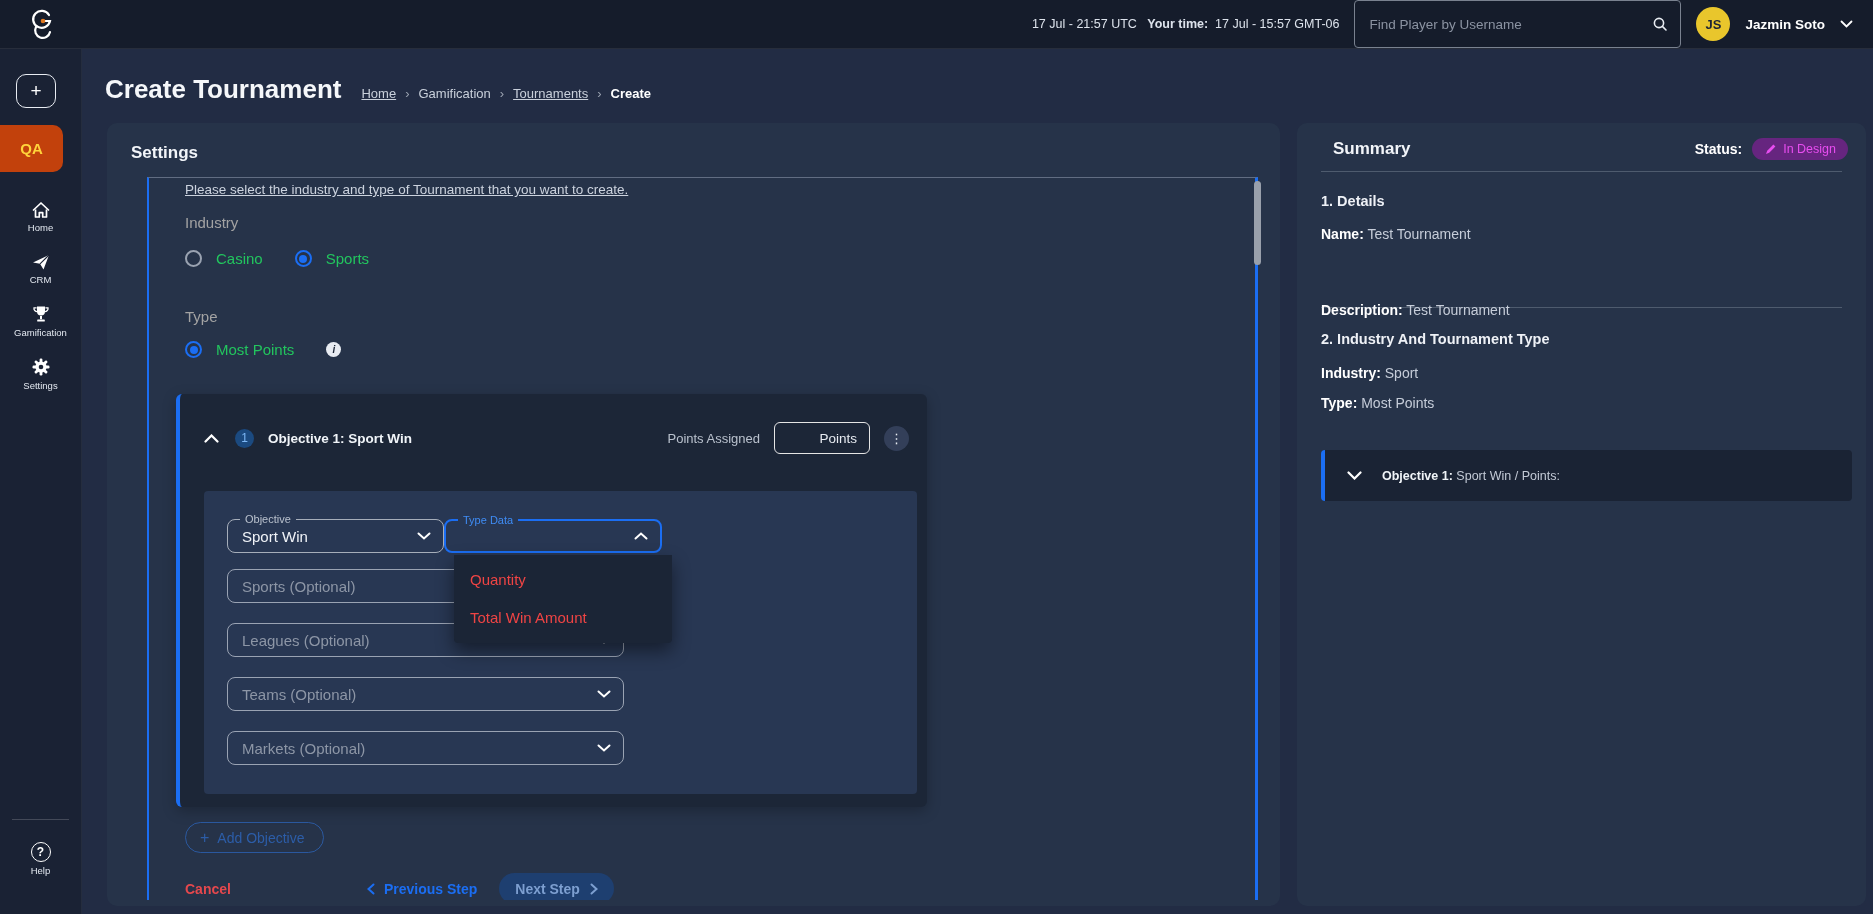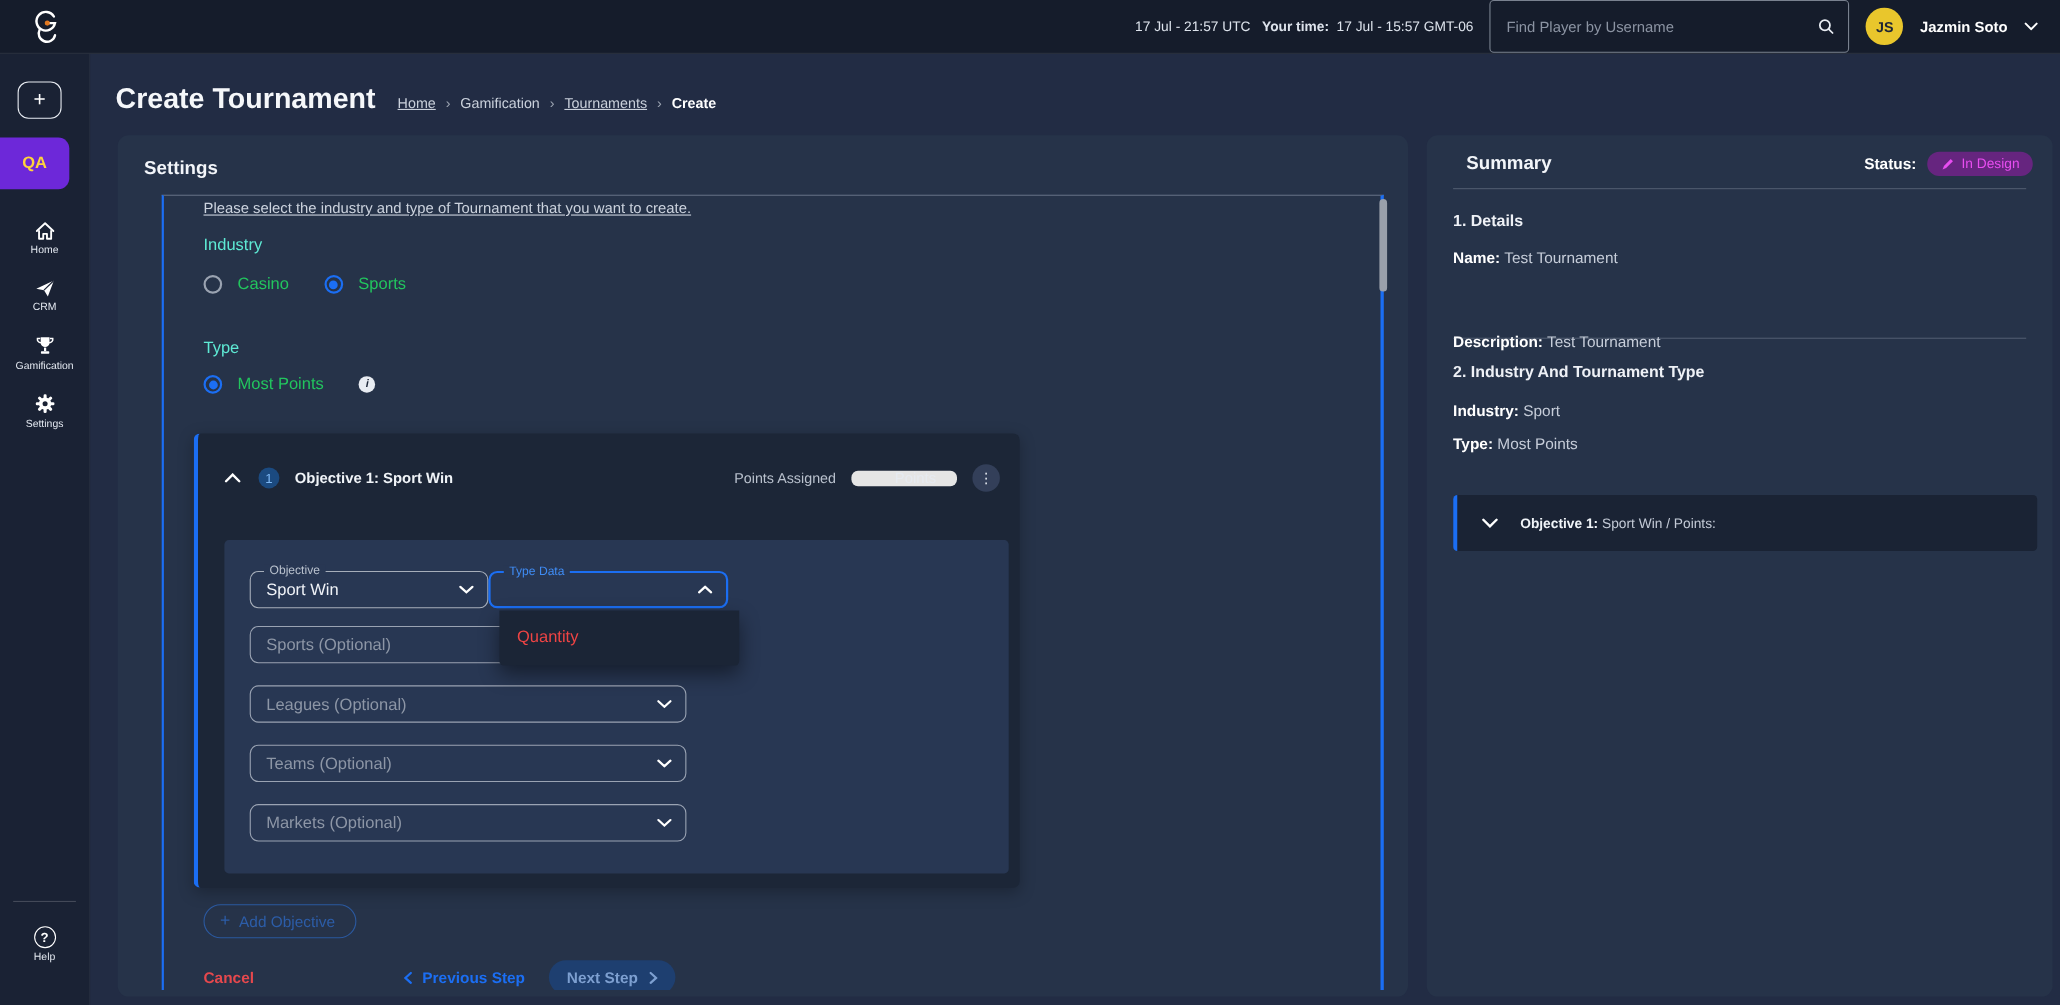--- a/index.html
+++ b/index.html
@@ -20,21 +20,21 @@
   .search-box input::placeholder{color:#8b93a2;}
   .avatar{width:34px;height:34px;border-radius:50%;background:#e9c62c;color:#1c2436;
           font-weight:bold;font-size:13px;display:flex;align-items:center;justify-content:center;}
   .user-name{font-size:13.5px;font-weight:bold;color:#ffffff;white-space:nowrap;}
   
   .sidebar{position:absolute;top:48px;left:0;bottom:0;width:81px;background:#1a2234;
            border-right:1px solid rgba(255,255,255,.05);z-index:20;}
   .plus-btn{position:absolute;top:26px;left:16px;width:40px;height:34px;border:1.5px solid #e8ecf2;
             border-radius:10px;color:#fff;font-size:19px;display:flex;align-items:center;justify-content:center;
             box-sizing:border-box;}
-  .qa-badge{position:absolute;top:77px;left:0;width:63px;height:47px;background:#6d28d9;color:#ffd43b;
+  .qa-badge{position:absolute;top:77px;left:0;width:63px;height:47px;background:#c2410c;color:#ffd43b;
             font-weight:bold;font-size:15px;display:flex;align-items:center;justify-content:center;
             border-radius:0 10px 10px 0;}
   .nav-item{position:absolute;left:0;width:81px;display:flex;flex-direction:column;align-items:center;gap:3px;}
   .nav-label{font-size:9.5px;color:#e3e8f0;}
   .sidebar-divider{position:absolute;bottom:94px;left:12px;right:12px;height:1px;background:rgba(255,255,255,.18);}
   .help-circle{width:20px;height:20px;border:1.6px solid #fff;border-radius:50%;display:flex;align-items:center;
                justify-content:center;font-size:12px;font-weight:bold;color:#fff;box-sizing:border-box;}
   
   .main{position:absolute;left:81px;top:48px;right:0;bottom:0;background:#222c44;}
   .page-header{position:absolute;top:26px;left:24px;display:flex;align-items:baseline;gap:20px;}
@@ -47,39 +47,39 @@
   .settings-card{position:absolute;left:26px;top:75px;width:1173px;height:783px;background:#263349;
                  border-radius:10px;}
   .settings-title{position:absolute;top:20px;left:24px;font-size:17px;font-weight:bold;color:#f2f5f9;}
   .scroll-area{position:absolute;left:40px;right:22px;top:54px;bottom:6px;
                border-left:2px solid #1b6ef3;border-right:3px solid #1b6ef3;
                border-top:1px solid rgba(170,180,200,.45);overflow:hidden;box-sizing:border-box;}
   .scroll-thumb{position:absolute;top:58px;right:19px;width:7px;height:84px;background:#99a0ab;
                 border-radius:4px;z-index:6;}
   .row-abs{position:absolute;left:36px;}
   .intro{top:4px;font-size:13.5px;color:#ccd3de;text-decoration:underline;}
-  .group-label{font-size:15px;color:#5eead4;}
+  .group-label{font-size:15px;color:#a3a3a3;}
   .radio-row{display:flex;align-items:center;gap:14px;}
   .radio{width:17px;height:17px;border-radius:50%;box-sizing:border-box;border:2px solid #9aa3b1;
          display:inline-flex;align-items:center;justify-content:center;flex:0 0 auto;}
   .radio.checked{border-color:#1b6ef3;}
   .radio.checked::after{content:"";width:8px;height:8px;border-radius:50%;background:#1b6ef3;}
   .radio-label{font-size:15px;color:#22c55e;margin-right:18px;}
   .info-icon{width:15px;height:15px;border-radius:50%;background:#e8ecf2;color:#1c2637;font-size:10px;
              font-weight:bold;display:inline-flex;align-items:center;justify-content:center;font-style:italic;}
   
   .objective-card{position:absolute;left:27px;top:216px;width:751px;height:413px;background:#1c2637;
                   border-left:4px solid #1b6ef3;border-radius:6px;box-sizing:border-box;
                   box-shadow:0 4px 14px rgba(0,0,0,.25);}
   .obj-header{position:absolute;top:28px;left:24px;right:18px;display:flex;align-items:center;}
   .num-badge{width:19px;height:19px;border-radius:50%;background:#1b4a80;color:#7db8f5;font-size:12px;
              display:flex;align-items:center;justify-content:center;margin-left:16px;}
   .obj-title{margin-left:14px;font-size:13.5px;font-weight:bold;color:#f0f4f8;}
   .points-assigned{font-size:13px;color:#b9c1cd;}
-  .points-box{margin-left:14px;width:96px;height:14px;border:7px solid #e5e5e5;border-radius:6px;
+  .points-box{margin-left:14px;width:96px;height:32px;border:1px solid #e5e5e5;border-radius:6px;
               display:flex;align-items:center;justify-content:flex-end;padding-right:12px;
               font-size:13.5px;color:#e6eaf0;box-sizing:border-box;}
   .kebab{margin-left:14px;width:25px;height:25px;border-radius:50%;background:#333f59;color:#e8ecf2;
          display:flex;align-items:center;justify-content:center;font-size:13px;line-height:1;}
   .form-panel{position:absolute;left:24px;top:97px;width:713px;height:303px;background:#283753;border-radius:4px;}
   .select{position:absolute;height:34px;border:1.5px solid #a6aeba;border-radius:8px;box-sizing:border-box;
           display:flex;align-items:center;}
   .select .value{padding-left:14px;font-size:15px;color:#f0f3f8;}
   .select .chev{margin-left:auto;padding-right:12px;}
   .float-label{position:absolute;top:-7px;left:12px;background:#283753;padding:0 5px;font-size:11px;
@@ -287,20 +287,21 @@
             <span class="value"></span>
             <span class="chev">
               <svg width="14" height="8" viewBox="0 0 14 8">
                 <path d="M1.5 6.5 L7 1.5 L12.5 6.5" stroke="#ffffff" stroke-width="2" fill="none" stroke-linecap="round"></path>
               </svg>
             </span>
           </div>
 
           <div class="menu">
             <div class="menu-item">Quantity</div>
+            <div class="menu-item">Total Win Amount</div>
           </div>
 
           <div class="opt-field" style="top:78px;">
             <span class="ph">Sports (Optional)</span>
           </div>
 
           <div class="opt-field" style="top:132px;">
             <span class="ph">Leagues (Optional)</span>
             <span class="chev">
               <svg width="14" height="8" viewBox="0 0 14 8">

